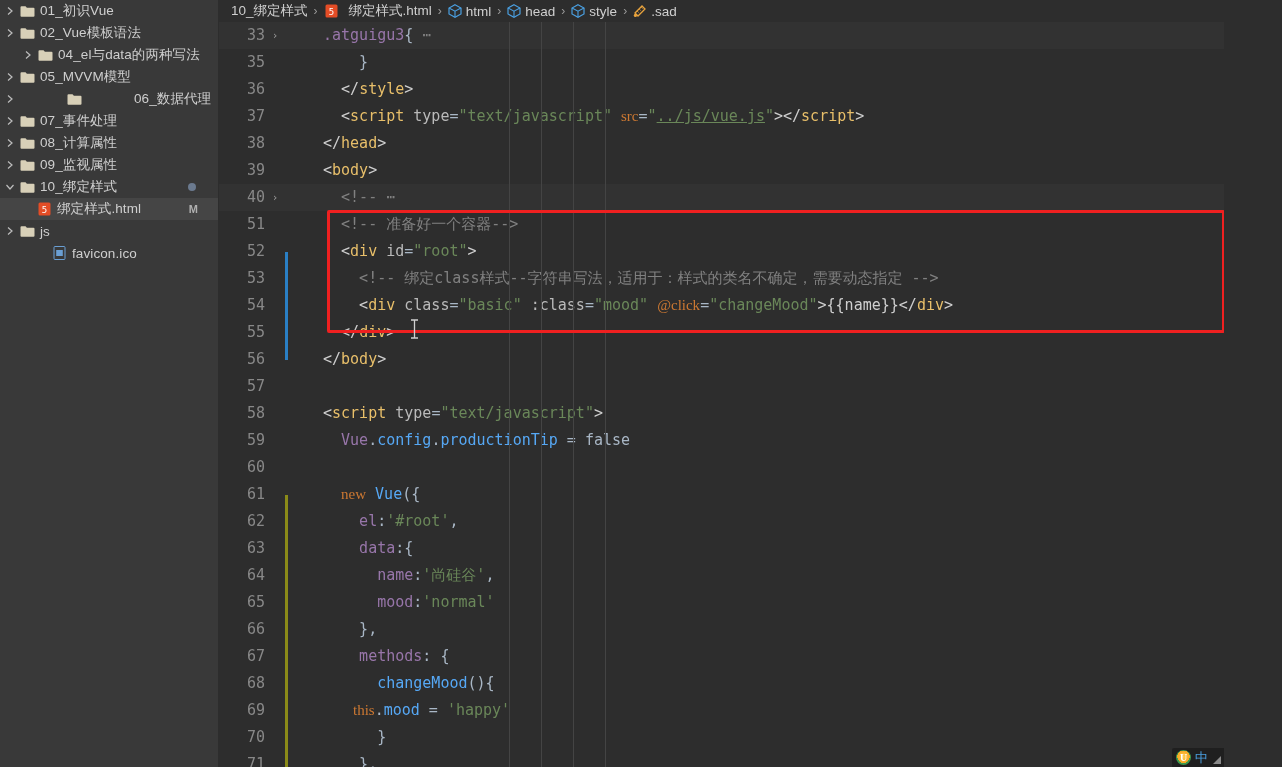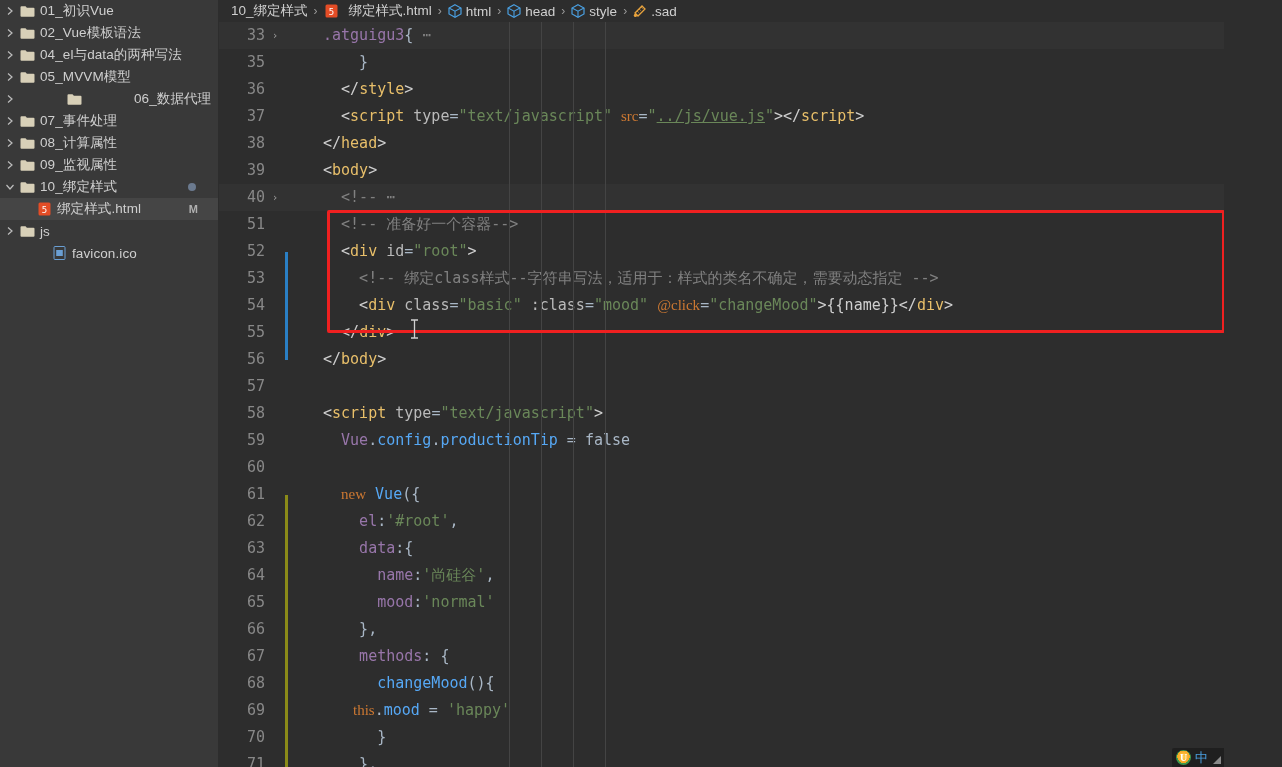--- a/index.html
+++ b/index.html
@@ -286,21 +286,21 @@
               <path d="M3 1.5 L7 5 L3 8.5" fill="none" stroke="#bdbdbd" stroke-width="1.2"></path>
             </svg>
           </span>
           <span class="folder-icon">
             <svg width="15" height="13" viewBox="0 0 15 13">
               <path d="M0.5 2.2 a1 1 0 0 1 1-1 h4 l1.4 1.6 h6.6 a1 1 0 0 1 1 1 v7 a1 1 0 0 1 -1 1 h-12 a1 1 0 0 1 -1 -1 z" fill="#d8d0b8" stroke="none"></path>
             </svg>
           </span>
           <span class="tree-label">02_Vue模板语法</span>
         </div>
-        <div class="tree-row" style="padding-left: 2px;">
+        <div class="tree-row" style="padding-left: 20px;">
           <span class="twisty">
             <svg width="10" height="10" viewBox="0 0 10 10">
               <path d="M3 1.5 L7 5 L3 8.5" fill="none" stroke="#bdbdbd" stroke-width="1.2"></path>
             </svg>
           </span>
           <span class="folder-icon">
             <svg width="15" height="13" viewBox="0 0 15 13">
               <path d="M0.5 2.2 a1 1 0 0 1 1-1 h4 l1.4 1.6 h6.6 a1 1 0 0 1 1 1 v7 a1 1 0 0 1 -1 1 h-12 a1 1 0 0 1 -1 -1 z" fill="#d8d0b8" stroke="none"></path>
             </svg>
           </span>

